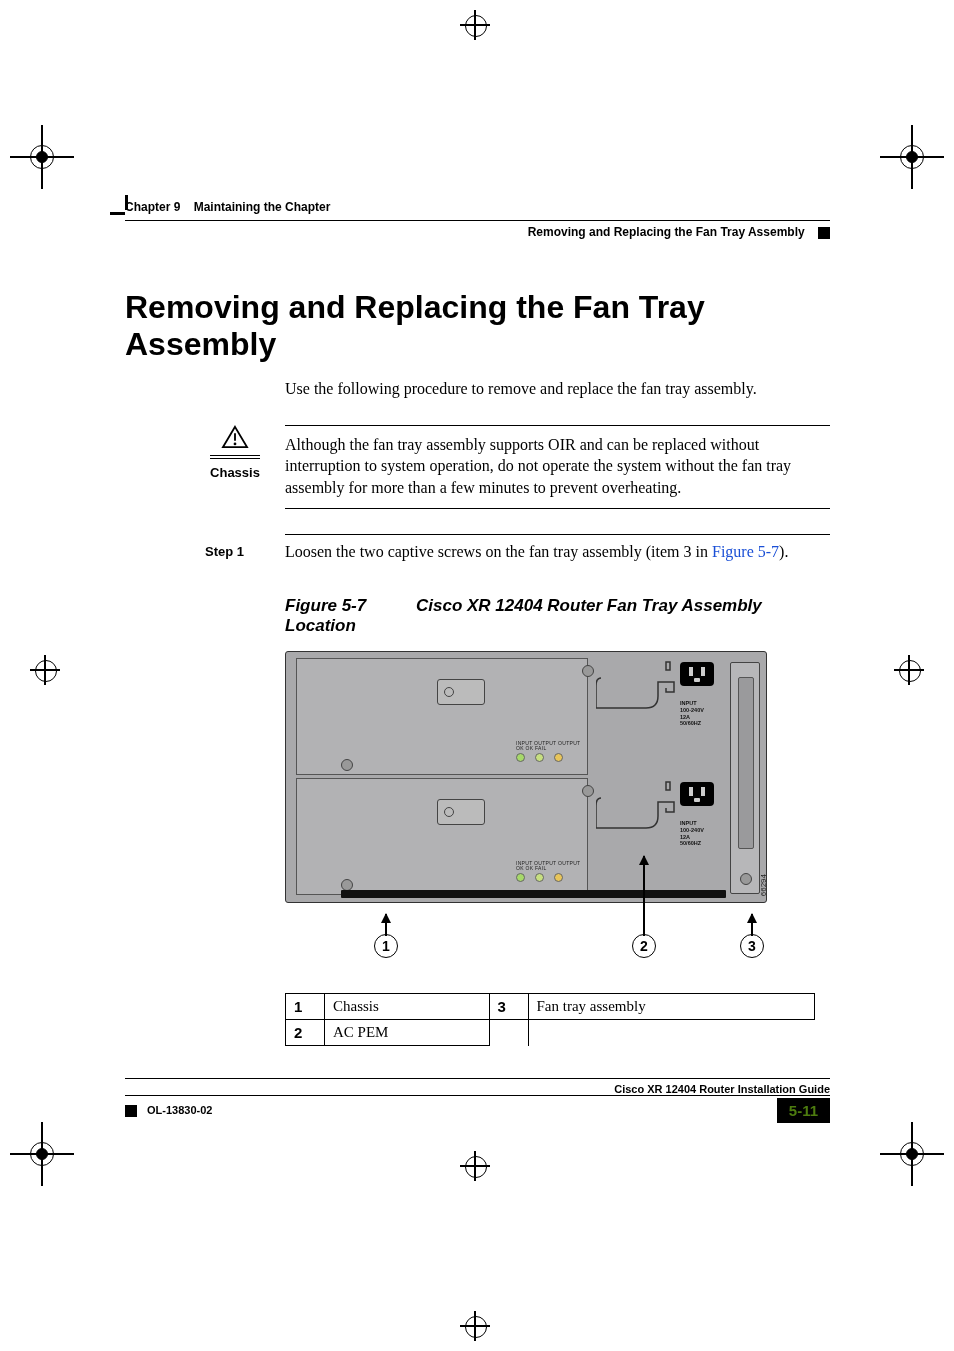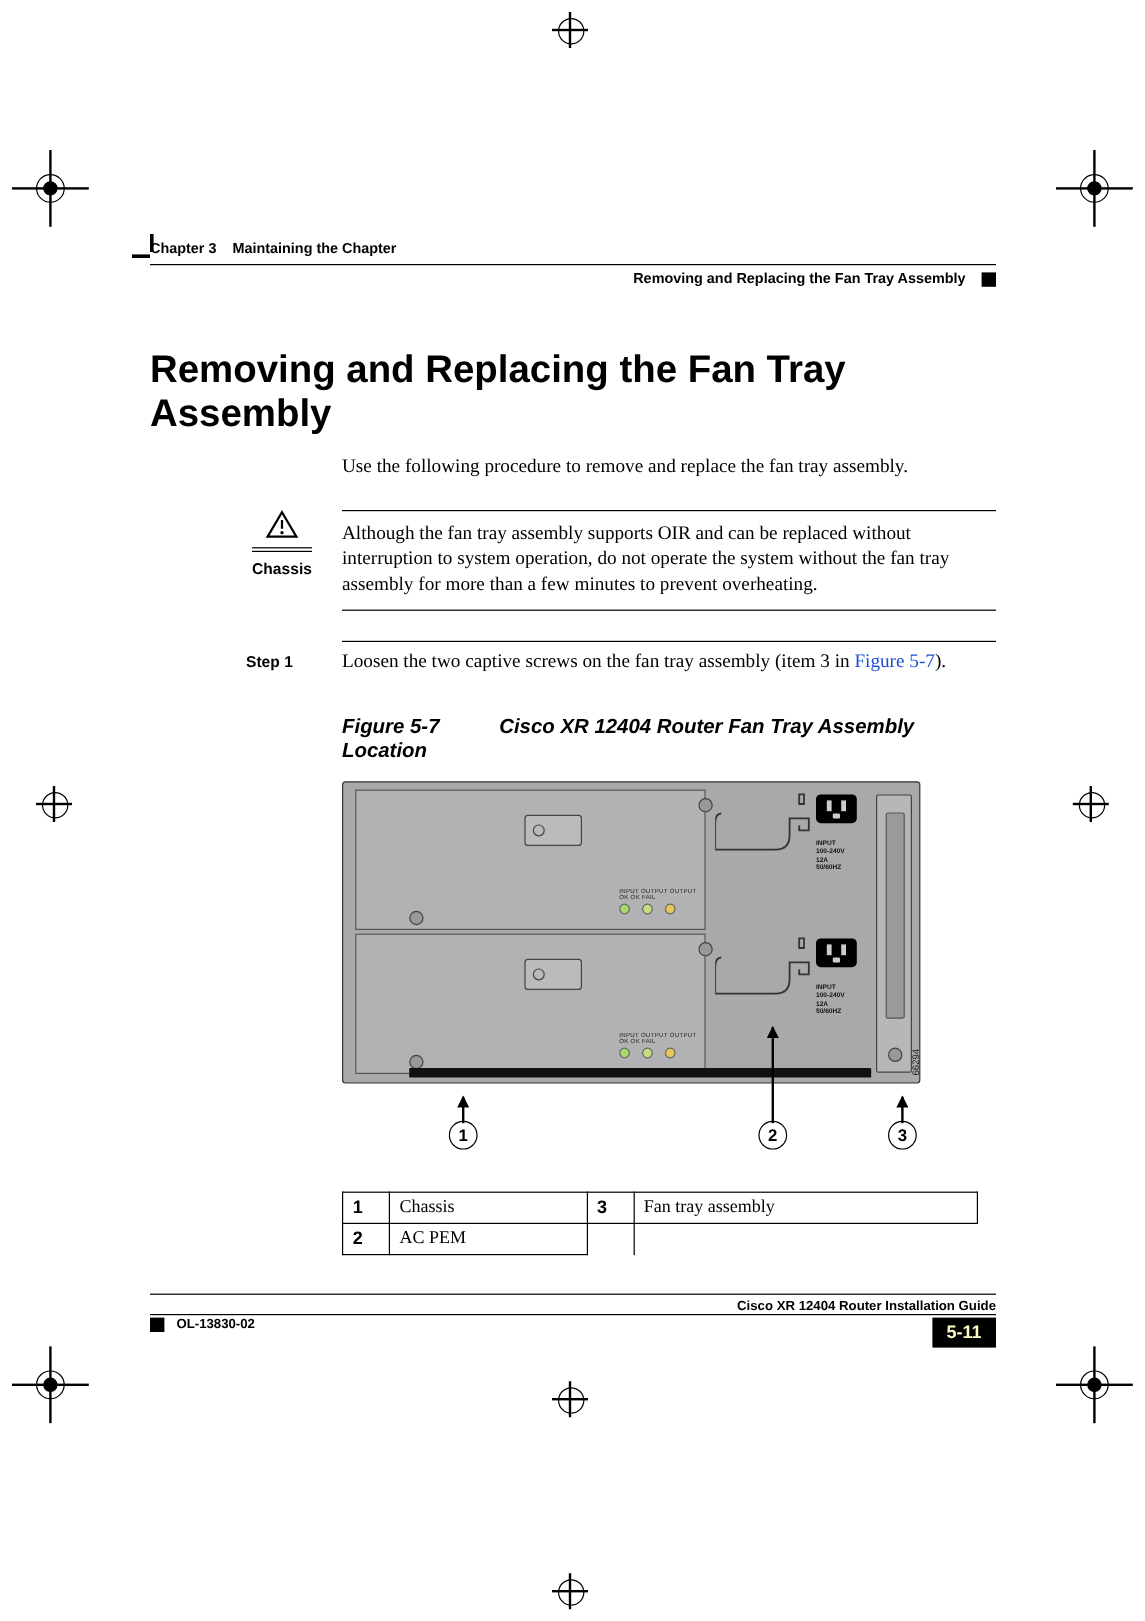--- a/index.html
+++ b/index.html
@@ -363,28 +363,28 @@
   .footer {
     position:absolute;
     left: 125px;
     bottom: 228px;
     width: 705px;
     font-family: Arial, Helvetica, sans-serif;
     font-size: 11px;
   }
   .footer .line { border-top:1px solid #000; }
   .footer .guide { text-align:right; font-weight:bold; margin-top:4px; }
-  .footer .row { display:flex; justify-content:space-between; margin-top:2px;gap:24px;}
+  .footer .row { display:flex; justify-content:space-between; align-items:center; margin-top:2px;gap:24px;}
   .footer .doc { font-weight:bold; }
   .footer .start-marker {
     display:inline-block; width:12px;height:12px;background:#000;vertical-align:middle;margin-right:10px;
   }
   .footer .pagebox {
     background:#000;
-    color:#fef9c3;
+    color:#4d7c0f;
     font-weight:bold;
     padding: 4px 12px;
     font-size: 15px;
   }
 </style>
 </head>
 <body>
 
 <div class="page">
 
@@ -436,21 +436,21 @@
       <div class="ring"></div>
       <div class="h"></div>
       <div class="v"></div>
     </div>
 
   <div class="side-bar" style="left:125px; top:195px; width:3px; height:15px;"></div>
   <div class="side-bar" style="left:110px; top:212px; width:15px; height:3px;"></div>
 
   <div class="content">
     <div class="running-head">
-      <span class="chap">Chapter 3</span>
+      <span class="chap">Chapter 9</span>
       &nbsp;&nbsp;
       <span class="chap">Maintaining the Chapter</span>
       <div class="rule"></div>
       <div class="section-title">
         <span>Removing and Replacing the Fan Tray Assembly</span>
         <span class="section-end-marker"></span>
       </div>
     </div>
 
     <h1 class="title">Removing and Replacing the Fan Tray Assembly</h1>

